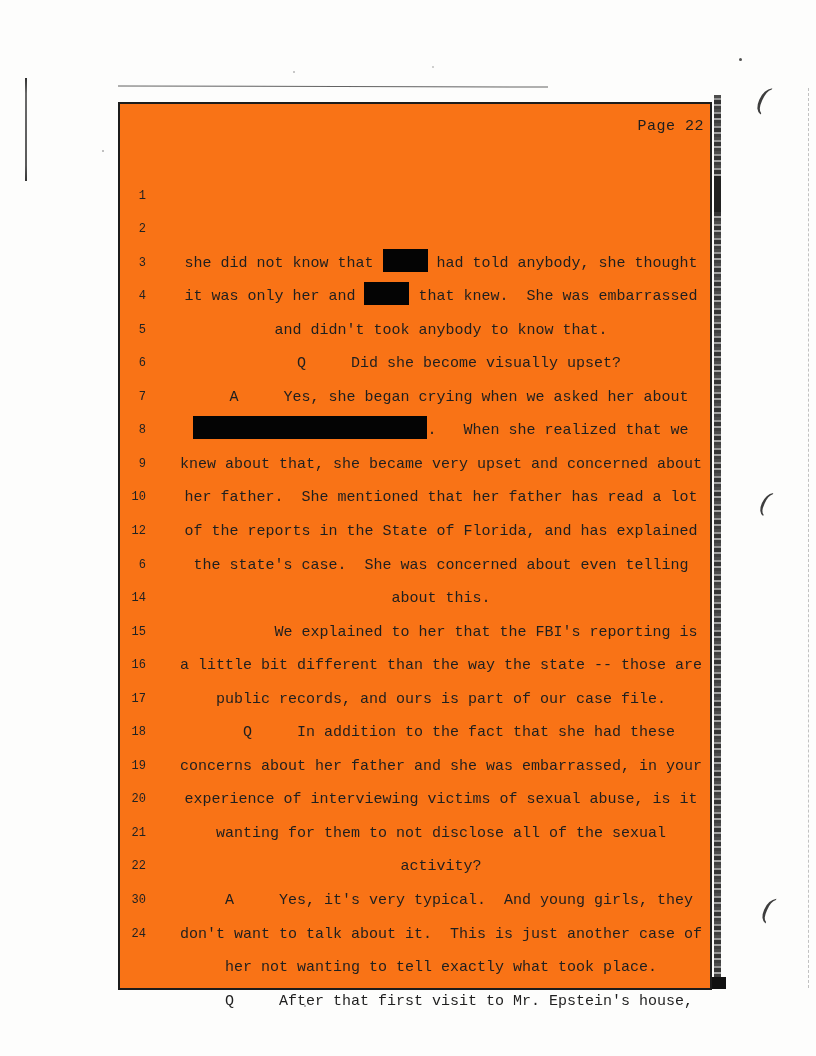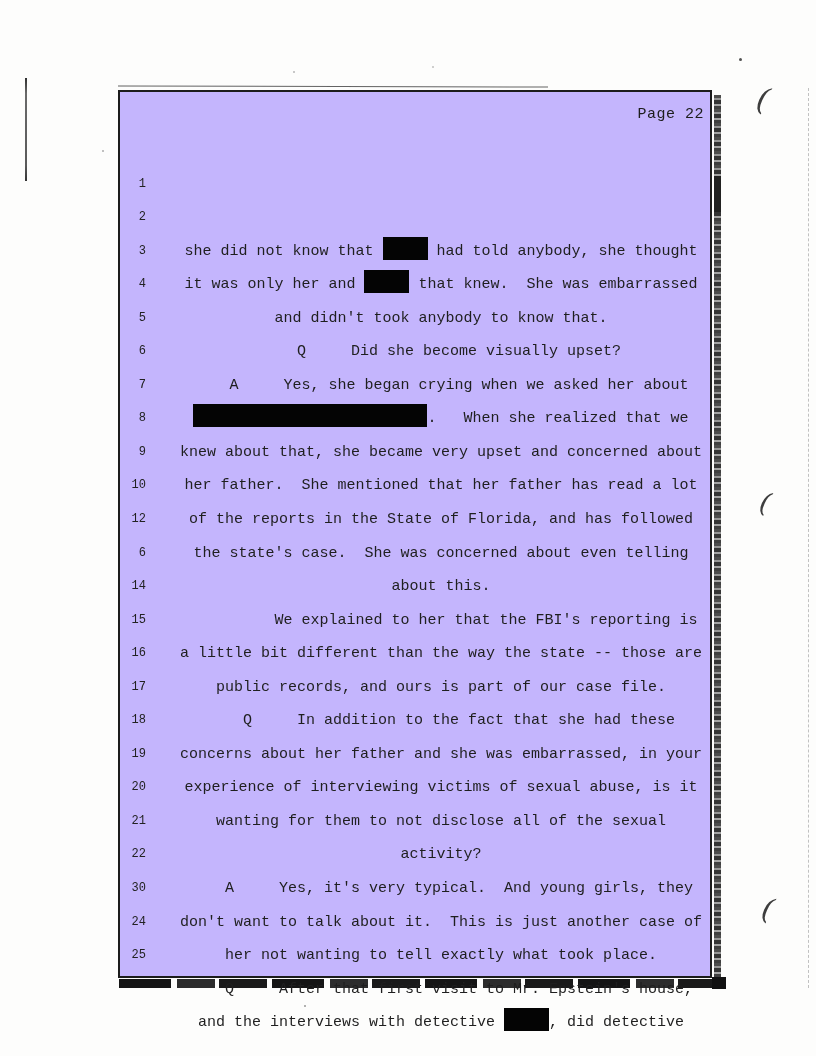--- a/index.html
+++ b/index.html
@@ -3,22 +3,22 @@
 <meta charset="utf-8">
 <style>
   html,body{margin:0;padding:0;}
   body{
     width:816px;height:1056px;position:relative;overflow:hidden;
     background:#fdfdfc;
     font-family:"Liberation Mono","DejaVu Sans Mono",monospace;
   }
   
   .page-box{
-    position:absolute;left:118px;top:90px;width:590px;height:884px;
-    background:#c4b5fd;
+    position:absolute;left:118px;top:102px;width:590px;height:884px;
+    background:#f97316;
     border:2px solid #1c1c1c;
   }
   .page-header{
     position:absolute;top:14px;right:6px;
     font-size:15px;color:#1e1e1e;letter-spacing:.5px;
     white-space:pre;
   }
   .lines{
     position:absolute;top:42px;left:0;right:0;
   }
@@ -139,21 +139,21 @@
       <div class="t-line">
     <span class="ln-num">7</span>
     <span class="ln-text"><span>knew about that, she became very upset and concerned about</span></span>
   </div>
       <div class="t-line">
     <span class="ln-num">8</span>
     <span class="ln-text"><span>her father.  She mentioned that her father has read a lot</span></span>
   </div>
       <div class="t-line">
     <span class="ln-num">9</span>
-    <span class="ln-text"><span>of the reports in the State of Florida, and has followed</span></span>
+    <span class="ln-text"><span>of the reports in the State of Florida, and has explained</span></span>
   </div>
       <div class="t-line">
     <span class="ln-num">10</span>
     <span class="ln-text"><span>the state's case.  She was concerned about even telling</span></span>
   </div>
       <div class="t-line">
     <span class="ln-num">12</span>
     <span class="ln-text"><span>about this.</span></span>
   </div>
       <div class="t-line">
@@ -197,18 +197,14 @@
     <span class="ln-text"><span>don't want to talk about it.  This is just another case of</span></span>
   </div>
       <div class="t-line">
     <span class="ln-num">30</span>
     <span class="ln-text"><span>her not wanting to tell exactly what took place.</span></span>
   </div>
       <div class="t-line">
     <span class="ln-num">24</span>
     <span class="ln-text"><span>    Q     After that first visit to Mr. Epstein's house,</span></span>
   </div>
-      <div class="t-line">
-    <span class="ln-num">25</span>
-    <span class="ln-text"><span>and the interviews with detective </span><span class="redact" style="width: 5ch; background: rgb(4, 4, 4);"></span><span>, did detective</span></span>
-  </div>
     </div>
 </div>
 
 </body></html>

